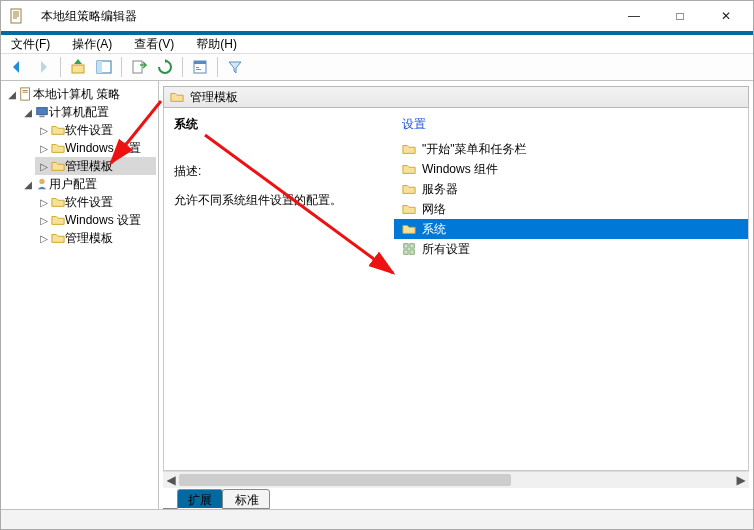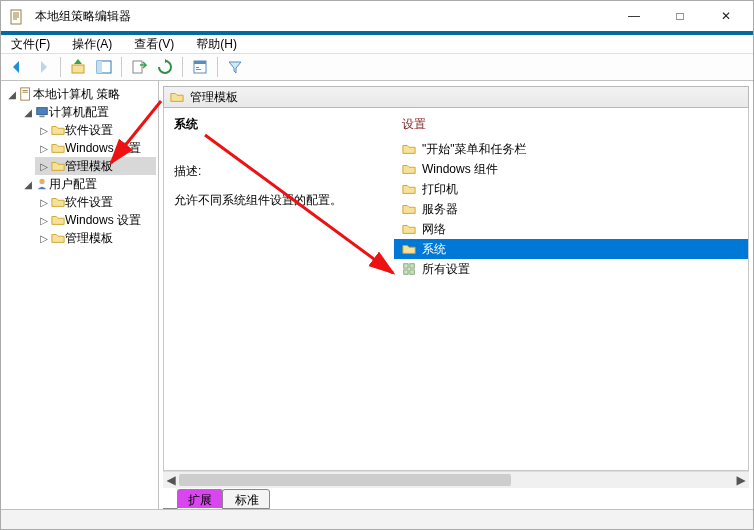--- a/index.html
+++ b/index.html
@@ -1,21 +1,21 @@
 <!DOCTYPE html>
 <html><head>
 <meta charset="utf-8">
 <style>
   * { box-sizing: border-box; font-family: "Microsoft YaHei", "Segoe UI", sans-serif; }
   html, body { margin: 0; padding: 0; }
   body { width: 754px; height: 530px; background: #fff; font-size: 12px; color: #000; border: 1px solid #aaa; position: relative; overflow: hidden; }
 
   
   .titlebar { height: 30px; display: flex; align-items: center; padding: 0 4px; background: #fff; }
-  .titlebar .title { display: flex; align-items: flex-end; gap: 10px; padding-left: 4px; }
+  .titlebar .title { display: flex; align-items: center; gap: 16px; padding-left: 4px; }
   .titlebar .win-controls { margin-left: auto; display: flex; }
   .win-btn { width: 46px; height: 30px; display: flex; align-items: center; justify-content: center; font-family: "Segoe UI Symbol", sans-serif; font-size: 12px; color: #222; }
 
   
   .menubar { height: 22px; display: flex; align-items: center; padding: 0 6px; gap: 14px; border-top: 4px solid #0369a1; }
   .menuitem { padding: 2px 4px; }
 
   
   .toolbar { height: 28px; display: flex; align-items: center; padding: 0 4px; border-top: 1px solid #e0e0e0; border-bottom: 1px solid #c0c0c0; background: #fdfdfd; gap: 2px; }
   .tool-btn { width: 24px; height: 24px; display: flex; align-items: center; justify-content: center; border-radius: 2px; }
@@ -31,32 +31,32 @@
   .toggle { width: 14px; display: inline-flex; justify-content: center; color: #555; font-size: 10px; }
   .tree .children { padding-left: 16px; }
 
   .content-pane { flex: 1; display: flex; flex-direction: column; border-top: 1px solid #fff; }
   .content-header { height: 22px; background: linear-gradient(#f2f2f2,#e8e8e8); border: 1px solid #b8b8b8; margin: 4px 4px 0 4px; display: flex; align-items: center; padding-left: 6px; gap: 6px; }
   .content-body { flex: 1; display: flex; margin: 0 4px; border: 1px solid #c8c8c8; border-top: none; overflow: hidden; gap: 20px; }
   .desc-col { width: 210px; padding: 8px 10px; }
   .desc-col .heading { font-weight: bold; margin-bottom: 30px; }
   .desc-col .label { margin-bottom: 12px; }
   .list-col { flex: 1; padding: 6px 0 0 0; overflow: auto; position: relative; }
-  .list-header { color: #7f1d1d; padding: 2px 8px 6px 8px; }
+  .list-header { color: #1d4ed8; padding: 2px 8px 6px 8px; }
   .list-item { display: flex; align-items: center; height: 20px; padding-left: 8px; gap: 6px; }
   .list-item.selected { background: #0078d7; color: #fff; }
 
   .hscroll { height: 16px; background: #f0f0f0; border-top: 1px solid #ddd; margin: 0 4px; display: flex; align-items: center; }
   .hscroll .arrow { width: 16px; height: 16px; display: flex; align-items: center; justify-content: center; color: #555; background: #f0f0f0; }
   .hscroll .track { flex: 1; height: 16px; background: #f0f0f0; position: relative; }
   .hscroll .thumb { position: absolute; left: 0; top: 2px; height: 12px; width: 60%; background: #cdcdcd; border-radius: 2px; }
 
   .tabstrip { height: 22px; display: flex; align-items: flex-end; margin: 0 4px; gap: 0; }
   .tabstrip .slant { width: 14px; height: 20px; border-bottom: 1px solid #888; }
-  .tab { height: 20px; padding: 2px 10px; border: 1px solid #888; border-bottom: 1px solid #fff; background: #d946ef; border-top-left-radius: 3px; border-top-right-radius: 3px; margin-right: -1px; font-size: 12px; }
+  .tab { height: 20px; padding: 2px 10px; border: 1px solid #888; border-bottom: 1px solid #fff; background: #0369a1; border-top-left-radius: 3px; border-top-right-radius: 3px; margin-right: -1px; font-size: 12px; }
   .tab.inactive { background: #f4f4f4; border-bottom: 1px solid #888; padding-left: 12px; }
 
   .statusbar { height: 20px; border-top: 1px solid #c0c0c0; background: #f3f3f3; }
 
   
   svg.icon { width: 16px; height: 16px; flex-shrink: 0; }
   svg.icon-sm { width: 14px; height: 14px; }
 
   
   .arrow-overlay { position: absolute; pointer-events: none; left: 0; top: 0; }
@@ -266,26 +266,20 @@
         <div class="list-item">
           <svg class="icon-sm" viewBox="0 0 16 16">
               <path d="M1 4 L6 4 L8 6 L15 6 L15 13 L1 13 Z" fill="#f7e09a" stroke="#c9a227"></path>
             </svg>
           <span>Windows 组件</span>
         </div>
         <div class="list-item">
           <svg class="icon-sm" viewBox="0 0 16 16">
               <path d="M1 4 L6 4 L8 6 L15 6 L15 13 L1 13 Z" fill="#f7e09a" stroke="#c9a227"></path>
             </svg>
-          <span>打印机</span>
-        </div>
-        <div class="list-item">
-          <svg class="icon-sm" viewBox="0 0 16 16">
-              <path d="M1 4 L6 4 L8 6 L15 6 L15 13 L1 13 Z" fill="#f7e09a" stroke="#c9a227"></path>
-            </svg>
           <span>服务器</span>
         </div>
         <div class="list-item">
           <svg class="icon-sm" viewBox="0 0 16 16">
               <path d="M1 4 L6 4 L8 6 L15 6 L15 13 L1 13 Z" fill="#f7e09a" stroke="#c9a227"></path>
             </svg>
           <span>网络</span>
         </div>
         <div class="list-item selected">
           <svg class="icon-sm" viewBox="0 0 16 16">

